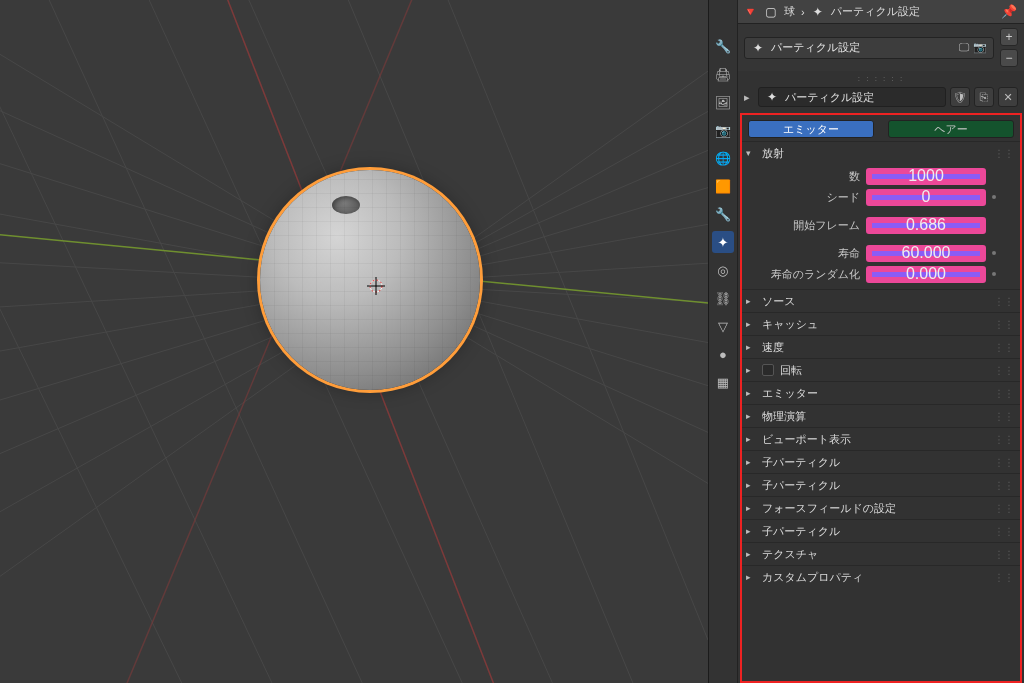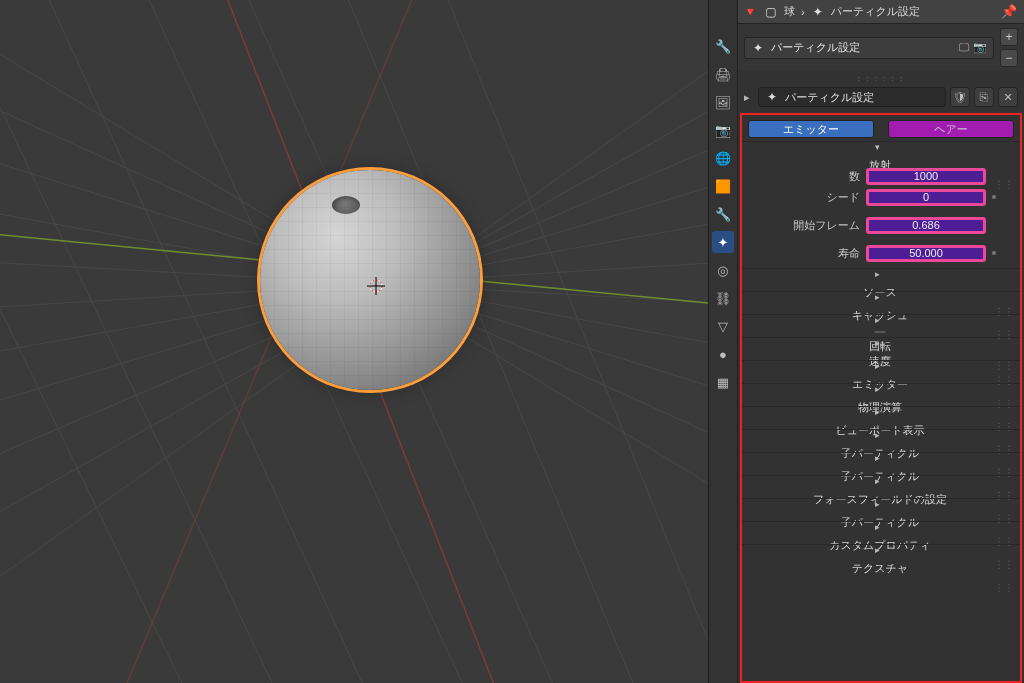--- a/index.html
+++ b/index.html
@@ -165,32 +165,31 @@
   .type-tab{
     flex:1 1 50%;
     height:18px;
     border-radius:3px;
     display:flex;align-items:center;justify-content:center;
     font-size:11px;
     border:1px solid #222;
     font-family:Liberation Mono, monospace;
   }
   .type-tab.active{ background:#3a6fbf; color:#fff;}
-  .type-tab.inactive{ background:#a21caf; color:#c8c8c8;margin-left:12px;}
+  .type-tab.inactive{ background:#14532d; color:#c8c8c8;margin-left:12px;}
 
   .panel{
     border-top:1px solid #282828;
   }
   .panel-header{
     display:flex; align-items:center;
     height:22px;
     padding: 0 6px 0 4px;
     gap:6px;
     color:#dcdcdc;
-    flex-direction:column;
   }
   .panel-header .tri{ width:10px; display:inline-block; color:#bbb; font-size:9px;}
   .panel-header .chk{
     width:12px;height:12px;
     border:1px solid #555;
     background:#2a2a2a;
     border-radius:2px;
   }
   .panel-header .grip{ margin-left:auto; color:#5a5a5a; font-size:10px;}
   .panel-body{ padding: 3px 8px 6px 8px; display:flex; flex-direction:column; gap:3px;}
@@ -201,26 +200,26 @@
   }
   .prop-label{
     flex: 0 0 110px;
     text-align:right;
     color:#c8c8c8;
     font-size:11px;
   }
   .prop-field{
     flex: 0 0 120px;
     height:17px;
-    background:#4c1d95;
-    border:3px solid #ec4899;
+    background:#8b5cf6;
+    border:6px solid #ec4899;
     border-radius:3px;
     color:#eee;
     display:flex;align-items:center;justify-content:center;
-    font-size:11px;
+    font-size:16px;
   }
   .prop-dot{
     width:4px;height:4px;border-radius:50%;background:#777;
   }
   .spacer-after-prop{ height:4px;}
 
   
   .tri-right::before{content:"▸";}
   .tri-down::before{content:"▾";}
 </style>
@@ -352,58 +351,63 @@
             <span class="prop-dot"></span>
           </div>
           <div class="spacer-after-prop"></div>
           <div class="prop-row">
             <span class="prop-label">開始フレーム</span>
             <span class="prop-field">0.686</span>
           </div>
           <div class="spacer-after-prop"></div>
           <div class="prop-row">
             <span class="prop-label">寿命</span>
-            <span class="prop-field">50.000</span>
+            <span class="prop-field">60.000</span>
             <span class="prop-dot"></span>
           </div>
+          <div class="prop-row">
+            <span class="prop-label">寿命のランダム化</span>
+            <span class="prop-field">0.000</span>
+            <span class="prop-dot"></span>
+          </div>
         </div>
       </div>
 
       <div class="panel">
           <div class="panel-header">
             <span class="tri tri-right"></span>
             <span>ソース</span>
             <span class="grip">⋮⋮</span>
           </div>
         </div>
       <div class="panel">
           <div class="panel-header">
             <span class="tri tri-right"></span>
             <span>キャッシュ</span>
+            <span class="grip">⋮⋮</span>
+          </div>
+        </div>
+      <div class="panel">
+          <div class="panel-header">
+            <span class="tri tri-right"></span>
+            <span>速度</span>
             <span class="grip">⋮⋮</span>
           </div>
         </div>
       <div class="panel">
           <div class="panel-header">
             <span class="tri tri-right"></span>
             <span class="chk"></span>
             <span>回転</span>
             <span class="grip">⋮⋮</span>
           </div>
         </div>
       <div class="panel">
           <div class="panel-header">
             <span class="tri tri-right"></span>
-            <span>速度</span>
-            <span class="grip">⋮⋮</span>
-          </div>
-        </div>
-      <div class="panel">
-          <div class="panel-header">
-            <span class="tri tri-right"></span>
             <span>エミッター</span>
             <span class="grip">⋮⋮</span>
           </div>
         </div>
       <div class="panel">
           <div class="panel-header">
             <span class="tri tri-right"></span>
             <span>物理演算</span>
             <span class="grip">⋮⋮</span>
           </div>
@@ -439,27 +443,27 @@
       <div class="panel">
           <div class="panel-header">
             <span class="tri tri-right"></span>
             <span>子パーティクル</span>
             <span class="grip">⋮⋮</span>
           </div>
         </div>
       <div class="panel">
           <div class="panel-header">
             <span class="tri tri-right"></span>
+            <span>テクスチャ</span>
+            <span class="grip">⋮⋮</span>
+          </div>
+        </div>
+      <div class="panel">
+          <div class="panel-header">
+            <span class="tri tri-right"></span>
             <span>カスタムプロパティ</span>
-            <span class="grip">⋮⋮</span>
-          </div>
-        </div>
-      <div class="panel">
-          <div class="panel-header">
-            <span class="tri tri-right"></span>
-            <span>テクスチャ</span>
             <span class="grip">⋮⋮</span>
           </div>
         </div>
 
     </div>
   </div>
 </div>
 
 </body></html>

